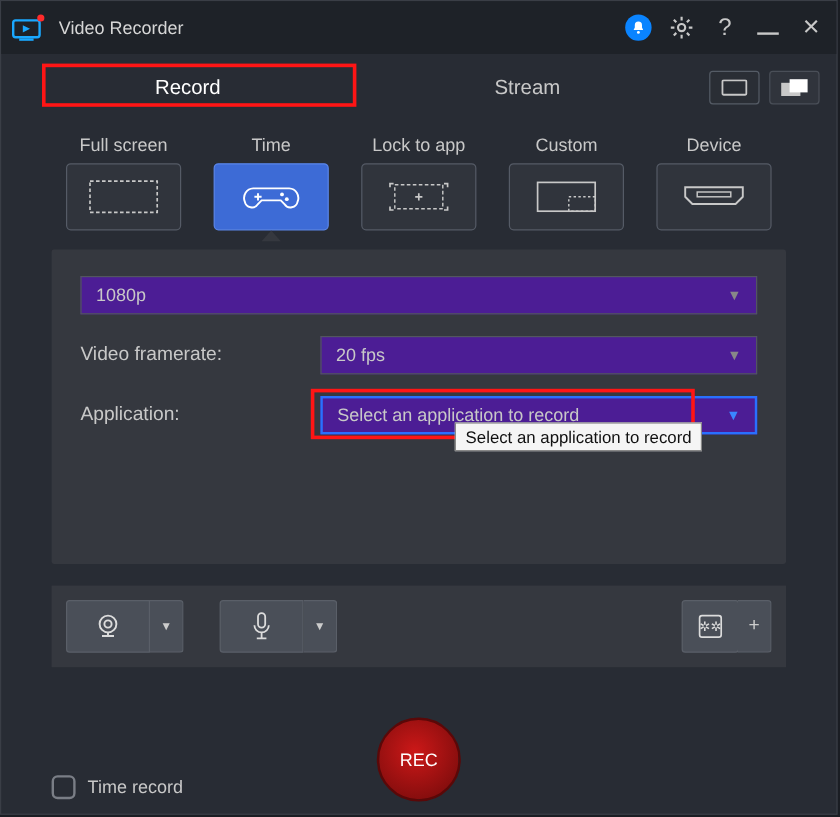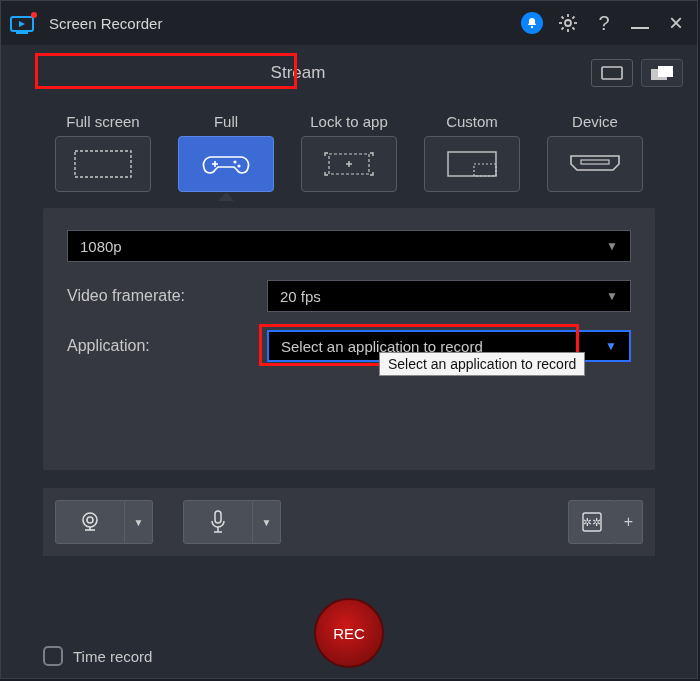--- a/index.html
+++ b/index.html
@@ -116,21 +116,21 @@
     position: relative;
   }
   .srow {
     display: flex; align-items: center;
     margin-bottom: 18px;
   }
   .srow label { flex: 0 0 200px; font-size: 16px; color: #c8c8c8; }
   .dropdown {
     flex: 1;
     height: 32px;
-    background: #000000;
+    background: #4c1d95;
     border: 1px solid #52565e;
     display: flex; align-items: center; justify-content: space-between;
     padding: 0 12px;
     font-size: 15px; color: #c8c8c8;
     cursor: pointer;
     position: relative;
   }
   .dropdown .chev { color: #888; font-size: 12px; }
   .dropdown.hl {
     border: 2px solid #2970ff;
@@ -205,21 +205,21 @@
 
   <div class="titlebar">
     <div class="app-logo">
       <svg width="28" height="24" viewBox="0 0 28 24">
         <rect x="1" y="6" width="22" height="14" rx="2" fill="none" stroke="#1aa8ff" stroke-width="2"></rect>
         <polygon points="9,10 9,16 15,13" fill="#1aa8ff"></polygon>
         <circle cx="24" cy="4" r="3" fill="#ff2b2b"></circle>
         <rect x="6" y="21" width="12" height="2" fill="#1aa8ff"></rect>
       </svg>
     </div>
-    <div class="app-title">Screen Recorder</div>
+    <div class="app-title">Video Recorder</div>
     <div class="titlebar-icons">
       <div class="ti-btn">
         <div class="bell">
           <svg width="12" height="12" viewBox="0 0 12 12">
               <path d="M6 1a3 3 0 0 1 3 3v2l1 2H2l1-2V4a3 3 0 0 1 3-3z" fill="#fff"></path>
               <circle cx="6" cy="10" r="1.2" fill="#fff"></circle>
             </svg>
         </div>
       </div>
       <div class="ti-btn">
@@ -243,20 +243,21 @@
       <div class="ti-btn">
         <div class="min"></div>
       </div>
       <div class="ti-btn">
         <span class="xx">×</span>
       </div>
     </div>
   </div>
 
   <div class="tabs-row">
+    <div class="tab active">Record</div>
     <div class="tab">Stream</div>
     <div class="tabs-right">
       <div class="mode-btn active">
         <svg width="22" height="14">
             <rect x="1" y="1" width="20" height="12" rx="1" fill="none" stroke="#c8c8c8" stroke-width="1.6"></rect>
           </svg>
       </div>
       <div class="mode-btn">
         <svg width="24" height="16">
           <rect x="1" y="4" width="16" height="11" fill="#c8c8c8"></rect>
@@ -270,21 +271,21 @@
   <div class="capture-row">
     <div class="capture-col">
       <div class="capture-label">Full screen</div>
       <div class="capture-box">
         <svg width="64" height="34">
             <rect x="4" y="4" width="56" height="26" fill="none" stroke="#c8c8c8" stroke-width="1.4" stroke-dasharray="3 2"></rect>
           </svg>
       </div>
     </div>
     <div class="capture-col">
-      <div class="capture-label">Full</div>
+      <div class="capture-label">Time</div>
       <div class="capture-box selected">
         <svg width="50" height="30" viewBox="0 0 50 30">
           <path d="M10 8 h30 a8 8 0 0 1 7 11 a6 6 0 0 1 -11 2 l-3-3 h-16 l-3 3 a6 6 0 0 1 -11 -2 a8 8 0 0 1 7 -11 z" fill="none" stroke="#fff" stroke-width="1.6"></path>
           <line x1="14" y1="12" x2="14" y2="18" stroke="#fff" stroke-width="1.6"></line>
           <line x1="11" y1="15" x2="17" y2="15" stroke="#fff" stroke-width="1.6"></line>
           <circle cx="34" cy="13" r="1.6" fill="#fff"></circle>
             <circle cx="38" cy="17" r="1.6" fill="#fff"></circle>
         </svg>
         <div class="pointer-arrow"></div>
       </div>

